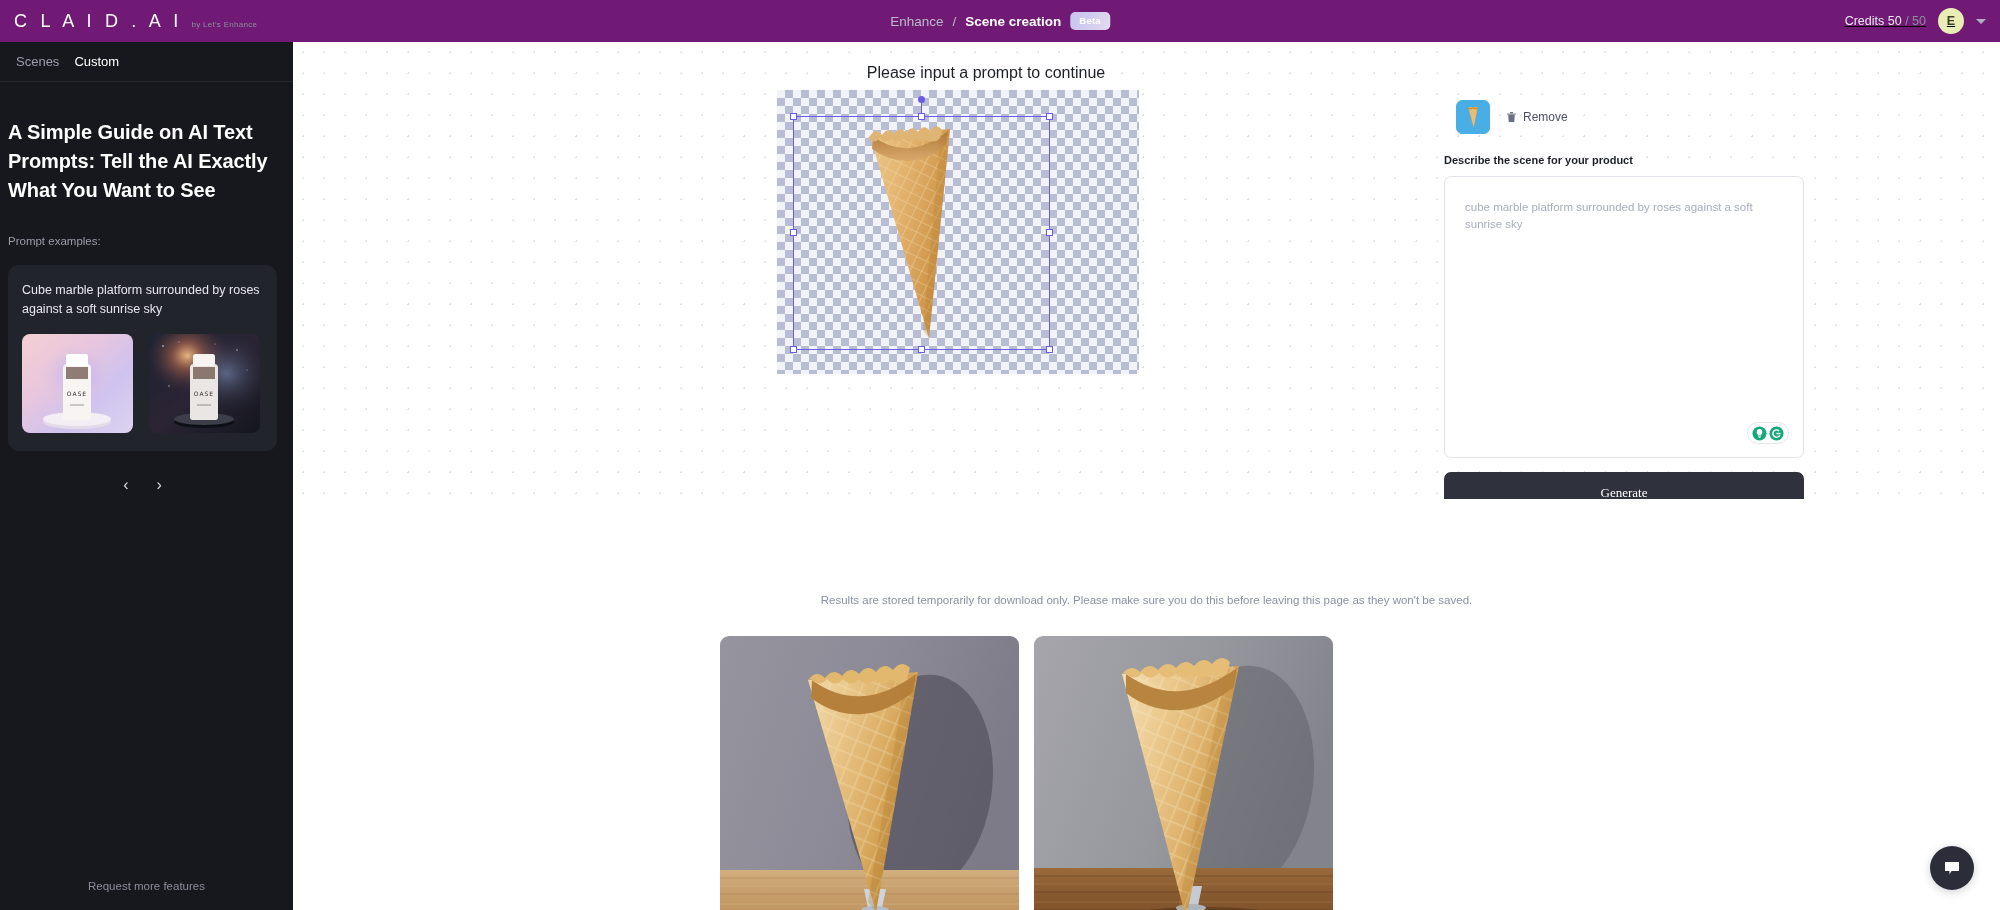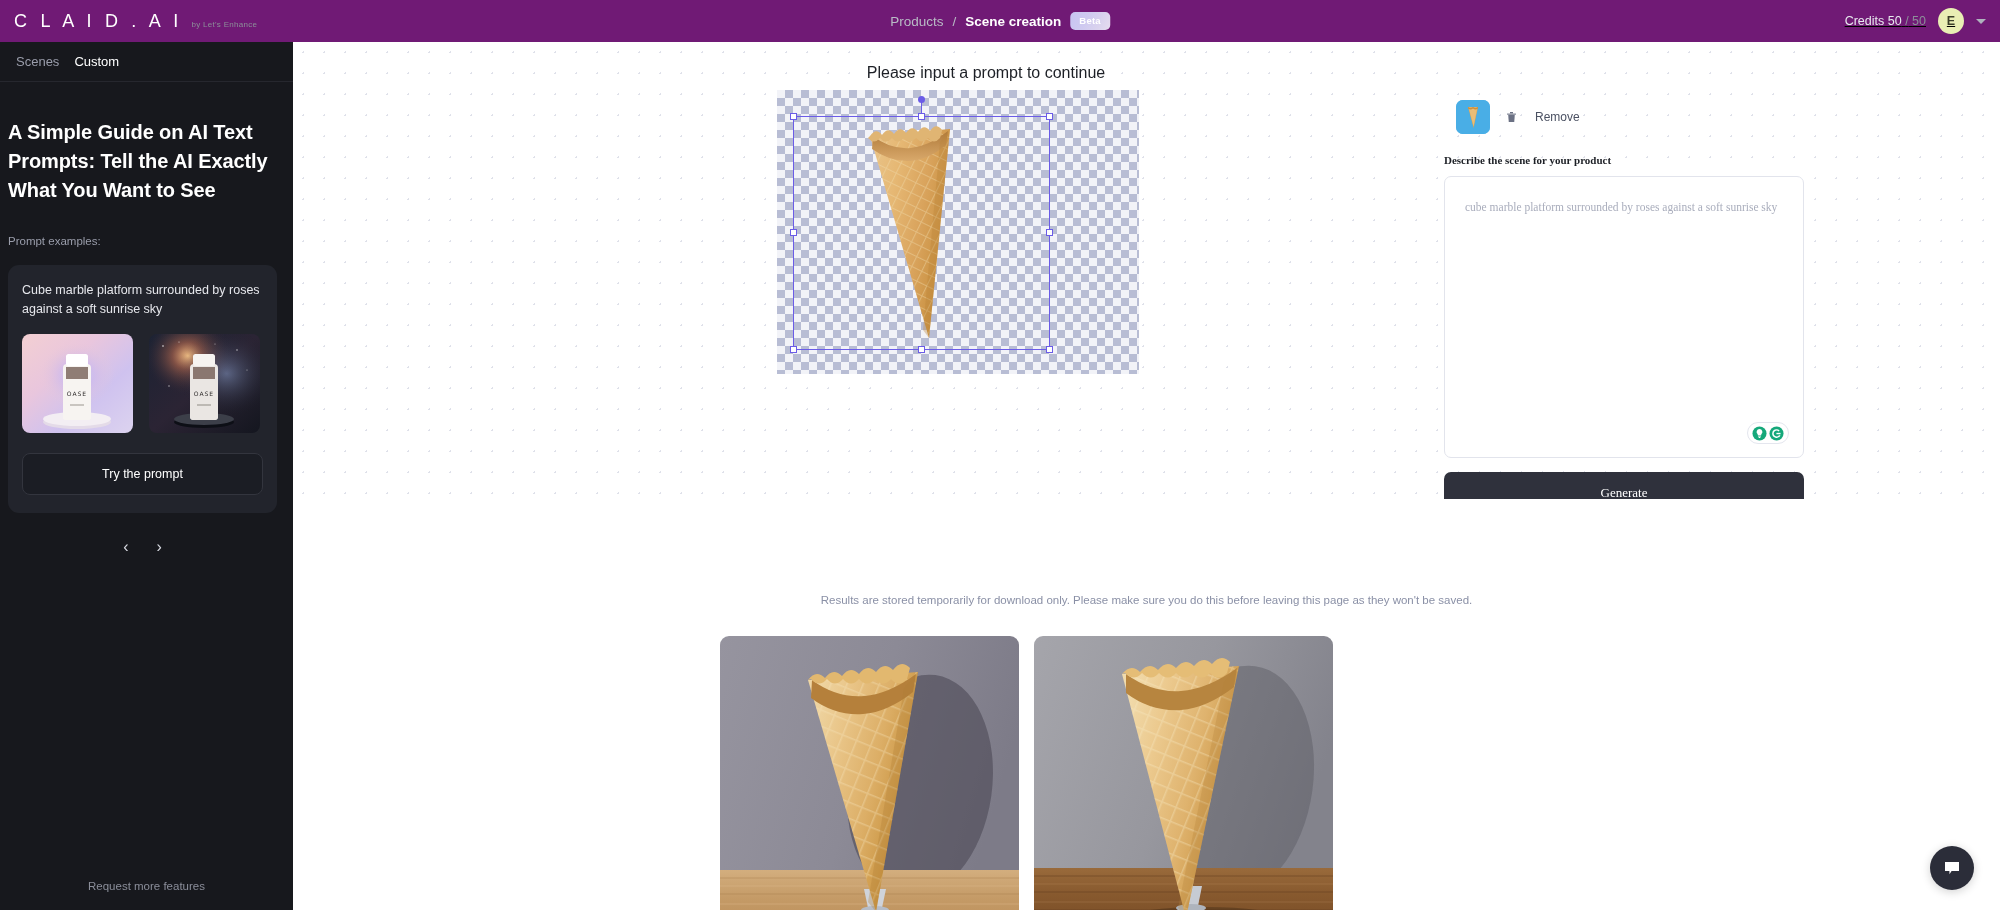--- a/index.html
+++ b/index.html
@@ -184,28 +184,28 @@
   .thumb-row {
     position: absolute; top: 58px; left: 1163px;
     display: flex; align-items: center; gap: 16px;
   }
   .product-thumb {
     width: 34px; height: 34px; border-radius: 7px;
     background: #49aee6; overflow: hidden; position: relative;
     cursor: pointer;
   }
   .remove-btn {
-    display: flex; align-items: center; gap: 18px;
+    display: flex; align-items: center; gap: 6px;
     color: #4b5162; font-size: 12px; cursor: pointer;
   }
   .trash-ico { width: 11px; height: 12px; flex: none; }
 
   
   .prompt-col {
-    position: absolute; top: 112px; left: 1151px; width: 388px; font-family: Liberation Serif, serif;
+    position: absolute; top: 112px; left: 1151px; width: 388px;
   }
   .prompt-label {
     color: #1d2026; font-size: 11px; font-weight: 700;
     margin-bottom: 10px;
   }
   .prompt-area {
     position: relative;
     width: 360px; height: 282px;
     background: #ffffff; border: 1px solid #e2e4ec;
     border-radius: 7px;
@@ -264,21 +264,21 @@
 </head>
 <body>
 
 <div class="topbar">
   <div class="logo-wrap">
     <span class="logo-main">C L A I D . A I</span>
     <span class="logo-sub">by Let's Enhance</span>
   </div>
 
   <div class="breadcrumb">
-    <span class="bc-muted">Products</span>
+    <span class="bc-muted">Enhance</span>
     <span class="bc-sep">/</span>
     <span class="bc-current">Scene creation</span>
     <span class="beta-badge">Beta</span>
   </div>
 
   <div class="topbar-right">
     <span class="credits"><span>Credits 50</span> <span class="dim">/</span> <span class="dim">50</span></span>
     <span class="avatar">E</span>
     <span class="caret-down"></span>
   </div>
@@ -359,21 +359,20 @@
             <rect x="41" y="30" width="28" height="56" rx="4" fill="#eae6e3"></rect>
             <rect x="44" y="20" width="22" height="12" rx="2.5" fill="#f6f3f0"></rect>
             <rect x="44" y="33" width="22" height="12" fill="#4a2d23" opacity=".6"></rect>
             <rect x="41" y="46" width="28" height="40" rx="3" fill="#eae6e3"></rect>
             <text x="55" y="62" font-size="6" font-family="DejaVu Sans, sans-serif" fill="#2d2a2a" text-anchor="middle" letter-spacing="1">OASE</text>
             <rect x="48" y="70" width="14" height="2" fill="#bdb9b4"></rect>
           </svg>
         </div>
       </div>
 
-      <div class="try-btn">Try the prompt</div>
     </div>
 
     <div class="carousel-nav">
       <span class="chev">‹</span>
       <span class="chev">›</span>
     </div>
   </div>
 
   <div class="request-features">Request more features</div>
 </div>

